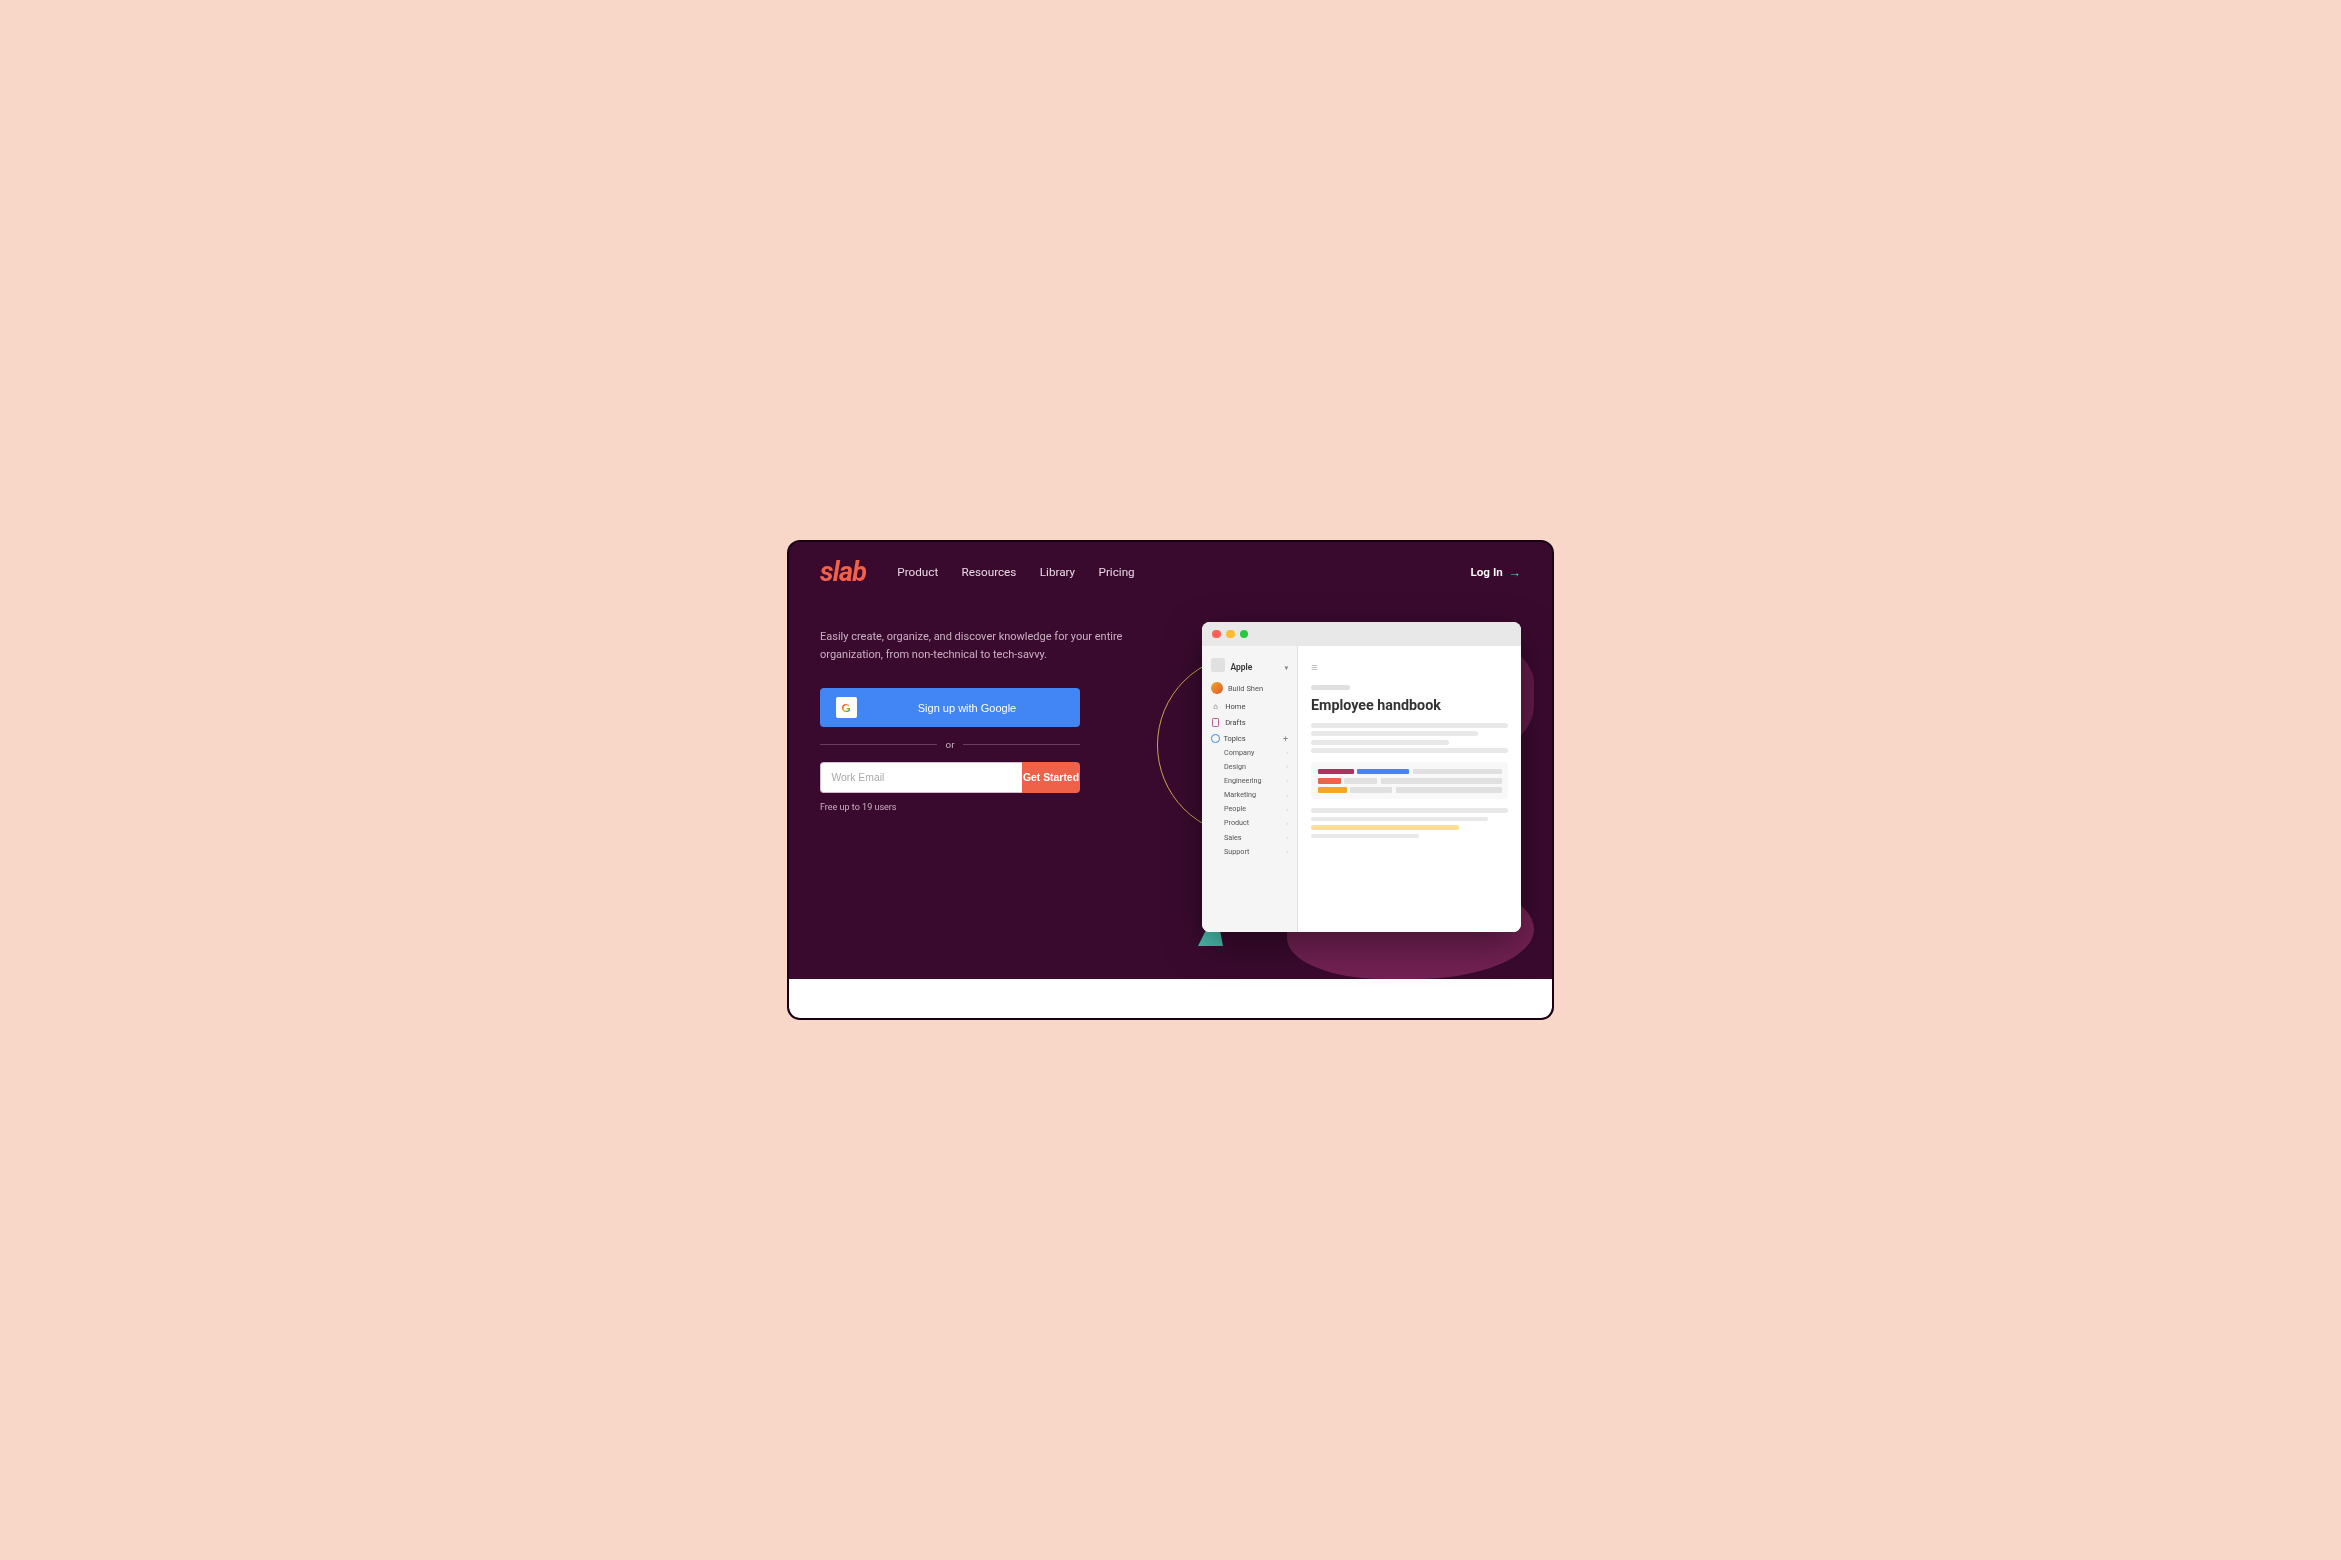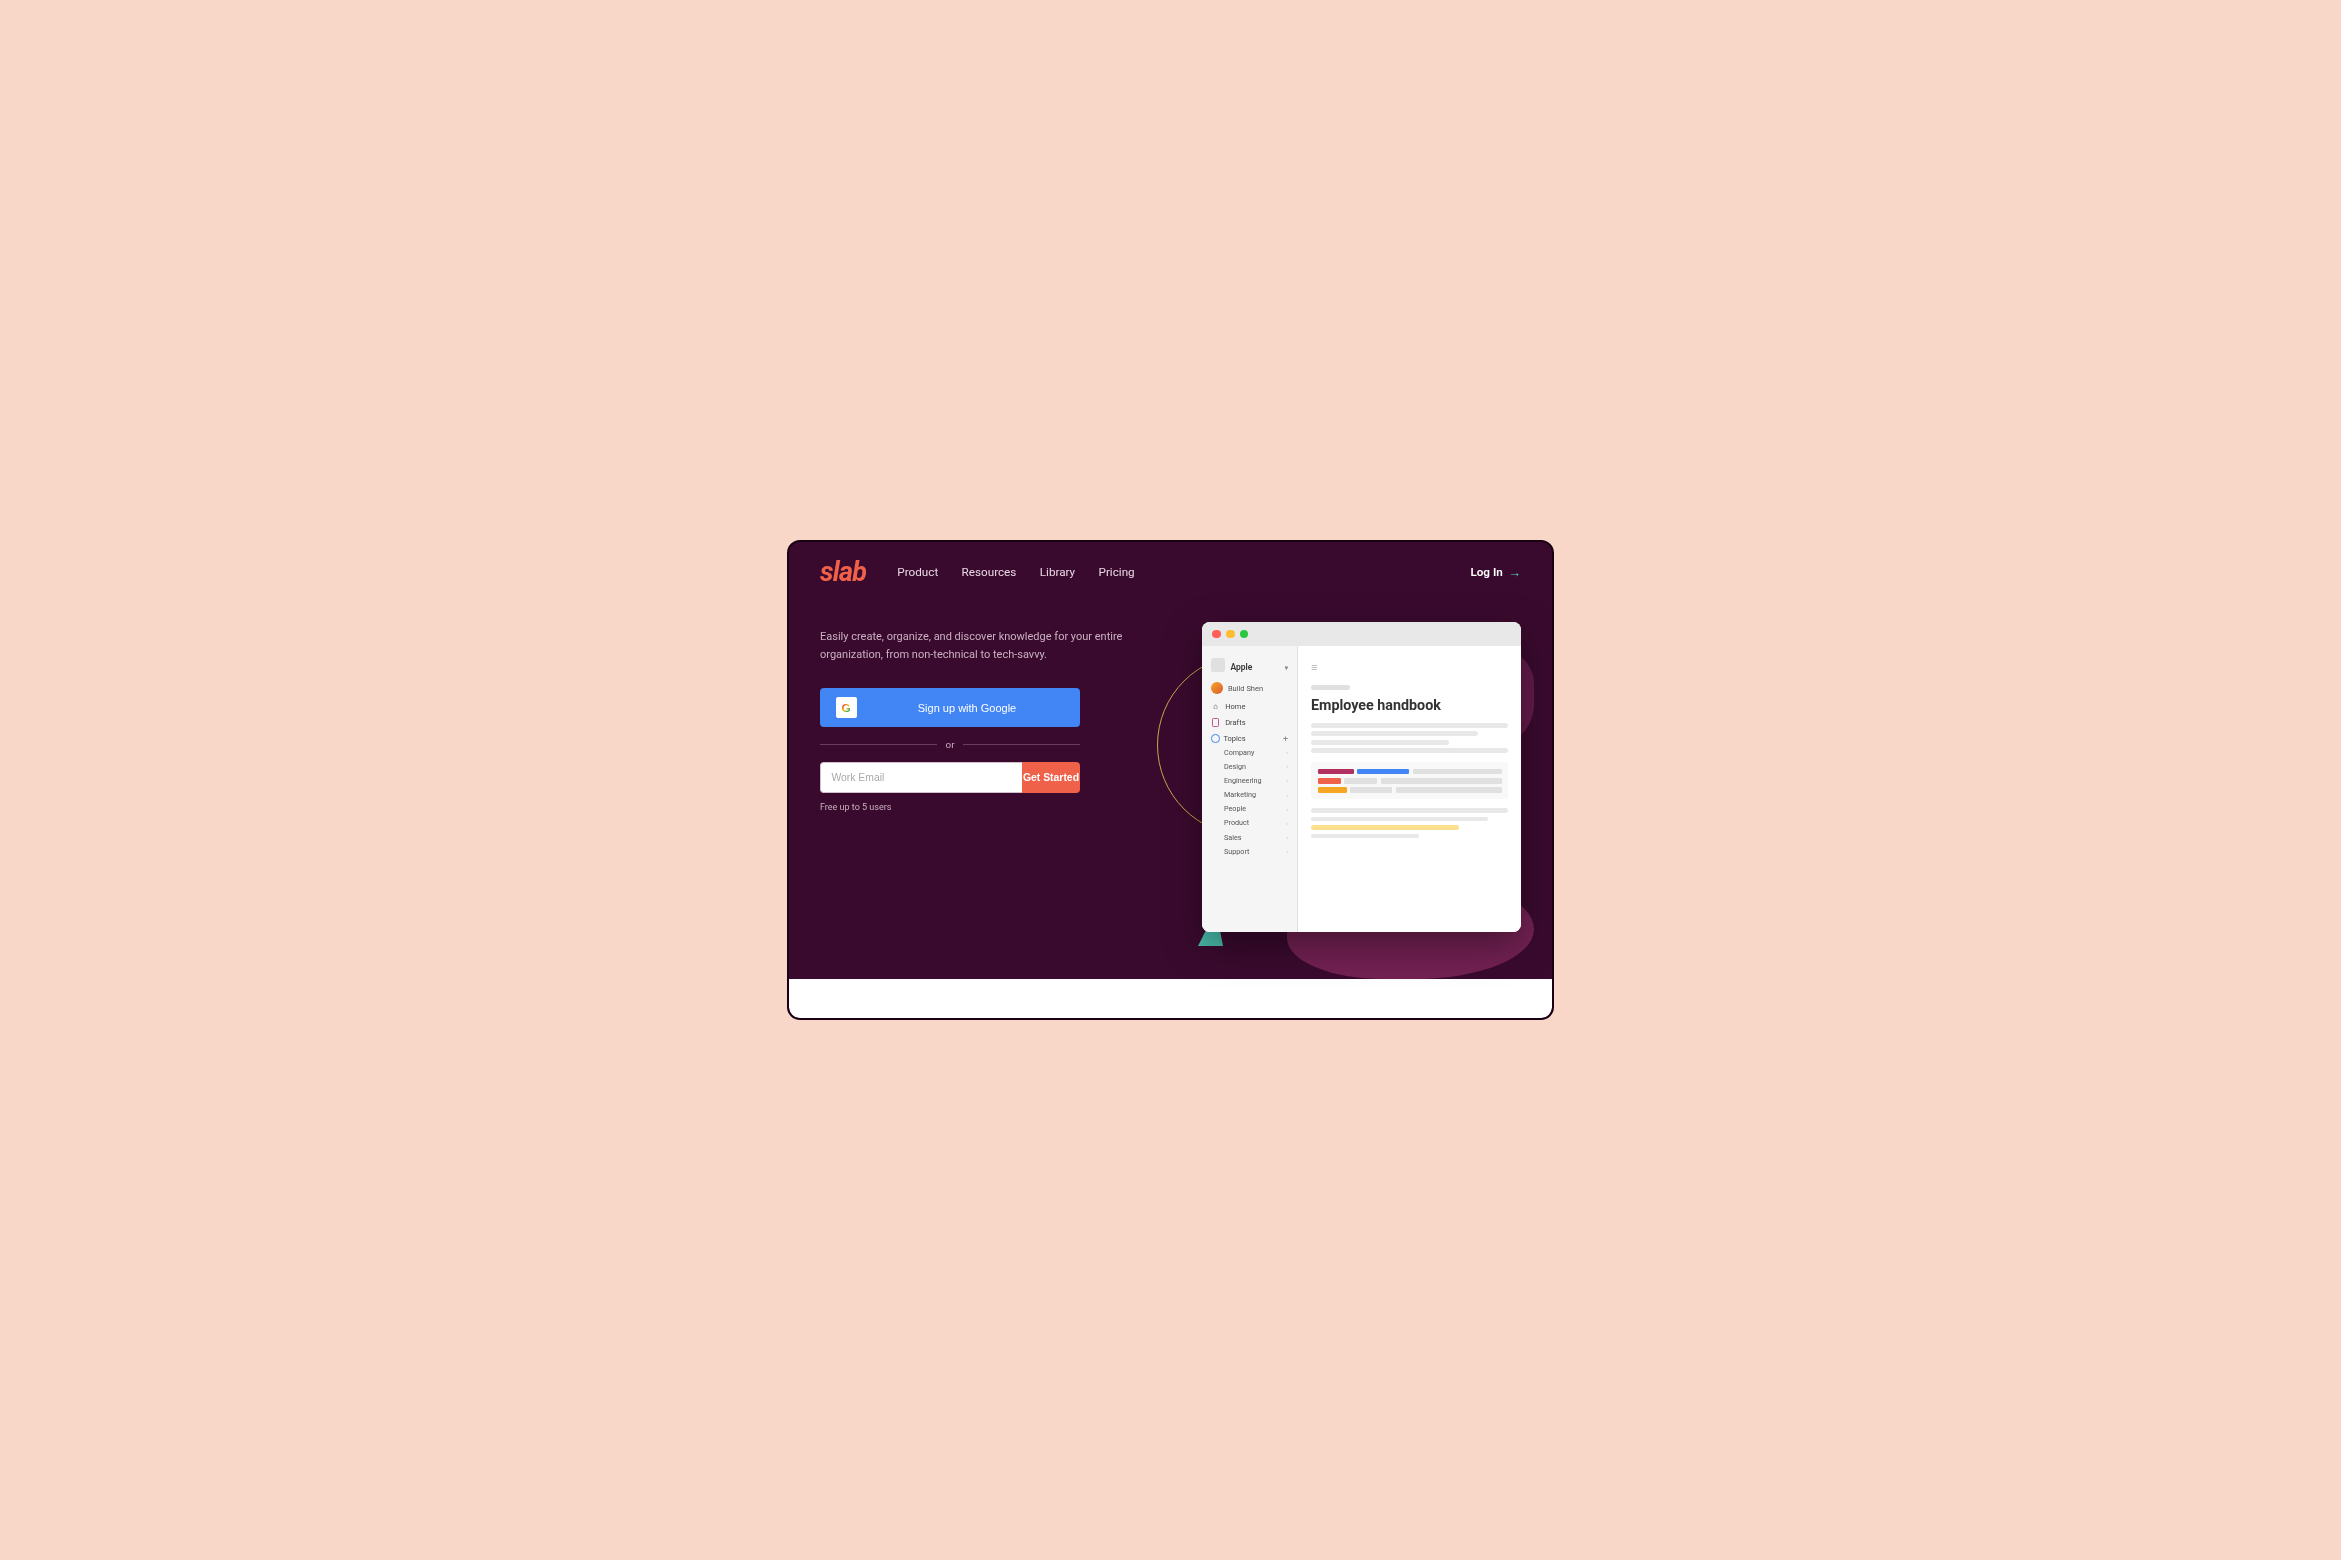--- a/index.html
+++ b/index.html
@@ -462,21 +462,21 @@
         <div class="or-line"></div>
         <span class="or-text">or</span>
         <div class="or-line"></div>
       </div>
 
       <div class="email-row">
         <input class="email-input" type="email" placeholder="Work Email" style="">
         <button class="get-started-btn">Get Started</button>
       </div>
 
-      <p class="free-text">Free up to 5 users</p>
+      <p class="free-text">Free up to 19 users</p>
     </div>
 
     <div class="hero-right">
 
       <div class="deco-circle deco-circle-1"></div>
       <div class="deco-blob-1"></div>
       <div class="deco-blob-2"></div>
       <div class="deco-triangle"></div>
 
       <div class="app-window">

